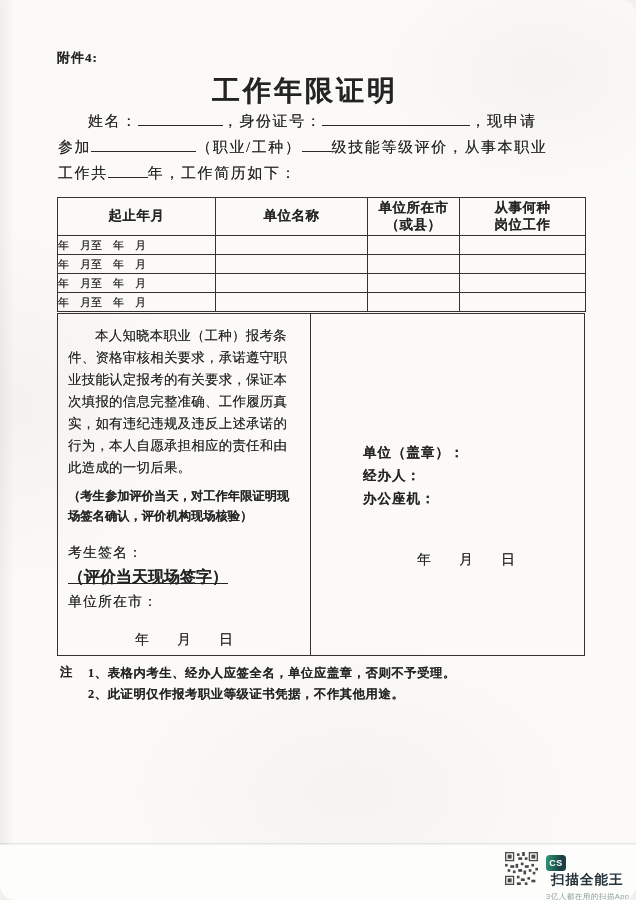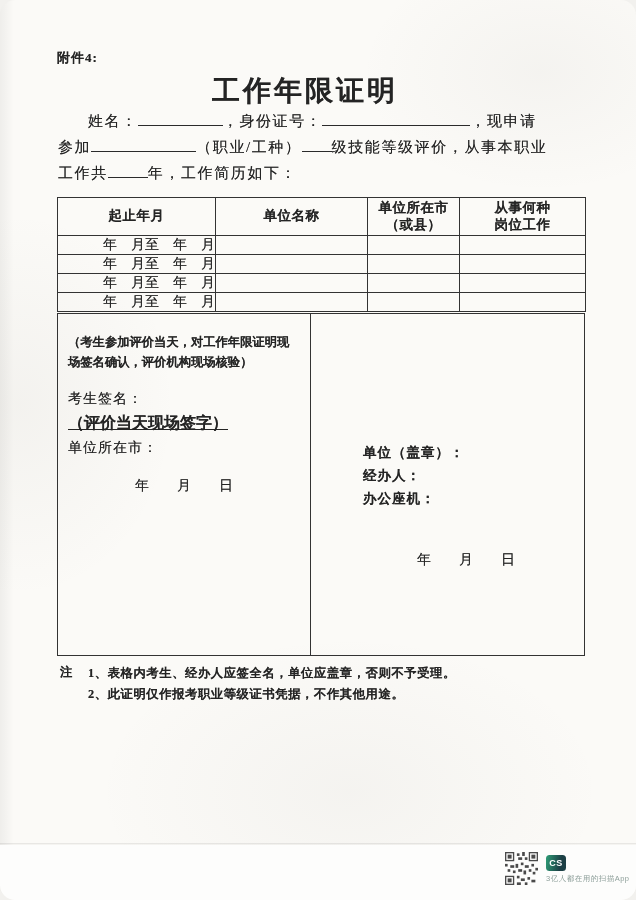--- a/index.html
+++ b/index.html
@@ -58,21 +58,21 @@
   }
   table.history th, table.history td {
     border: 1.5px solid #333;
   }
   table.history th {
     height: 38px; font-family: "Liberation Sans", sans-serif;
     font-size: 13.5px; font-weight: bold; text-align: center;
     vertical-align: middle; line-height: 1.25; white-space: pre-line;
     letter-spacing: 0.5px;
   }
-  table.history td { height: 19px; font-size: 14px; text-align: right; margin-top: 30px; }
+  table.history td { height: 19px; font-size: 11px; text-align: left; margin-top: 30px; }
   .col1 { width: 158px; } .col2 { width: 152px; } .col3 { width: 92px; } .col4 { width: 126px; }
 
   .boxes {
     position: absolute; left: 57px; top: 313px;
     width: 528px; height: 343px;
     border: 1.5px solid #333; display: flex;
   }
   .box-left {
     width: 253px; border-right: 1.5px solid #333;
     padding: 11px 10px 0 10px;
@@ -106,21 +106,21 @@
   }
   .notes .prefix { width: 28px; padding-top: 1px; }
   .notes .items div { line-height: 21px; }
 
   .watermark {
     position: absolute; left: 505px; top: 852px;
     display: flex; align-items: flex-start;
   }
   .qr { width: 33px; height: 33px; display: block; }
   .brand-col { margin-left: 8px; padding-top: 3px; }
-  .brand-row { display: flex; align-items: flex-end; }
+  .brand-row { display: flex; align-items: flex-start; flex-direction: column; }
   .cs-badge {
     width: 20px; height: 16px; border-radius: 3.5px;
     background: linear-gradient(100deg, #2f9e77 0%, #1c3f45 70%);
     color: #fff; font-family: "Liberation Sans", sans-serif;
     font-size: 9px; font-weight: bold; text-align: center; line-height: 16px;
     letter-spacing: 0.5px;
   }
   .brand-name {
     margin-left: 5px; font-family: "Liberation Sans", sans-serif;
     font-size: 13.5px; font-weight: bold; color: #25323a; letter-spacing: 1px;
@@ -185,20 +185,21 @@
         <td>年　月至　年　月</td>
         <td></td>
         <td></td>
         <td></td>
       </tr>
     </tbody>
   </table>
 
   <div class="boxes">
     <div class="box-left fuzzy">
+      <div class="decl-body">本人知晓本职业（工种）报考条件、资格审核相关要求，承诺遵守职业技能认定报考的有关要求，保证本次填报的信息完整准确、工作履历真实，如有违纪违规及违反上述承诺的行为，本人自愿承担相应的责任和由此造成的一切后果。</div>
       <div class="decl-note">（考生参加评价当天，对工作年限证明现场签名确认，评价机构现场核验）</div>
       <div class="sig-label">考生签名：</div>
       <div class="sig-note">（评价当天现场签字）</div>
       <div class="phone-label">单位所在市：</div>
       <div class="date-line-left">年　　月　　日</div>
     </div>
     <div class="box-right fuzzy">
       <div class="employer-labels">
         <div>单位（盖章）：</div>
         <div>经办人：</div>
@@ -252,18 +253,19 @@
           <rect x="12" y="20" width="3" height="2"></rect>
           <rect x="17" y="19" width="2" height="2"></rect>
           <rect x="20" y="21" width="3" height="2"></rect>
         <rect x="9" y="23" width="3" height="2"></rect>
           <rect x="15" y="23" width="2" height="2"></rect>
       </g>
     </svg>
     <div class="brand-col">
       <div class="brand-row">
         <div class="cs-badge">CS</div>
+        <div class="brand-name">扫描全能王</div>
       </div>
       <div class="brand-tagline">3亿人都在用的扫描App</div>
     </div>
   </div>
 
 </div>
 
 </body></html>

